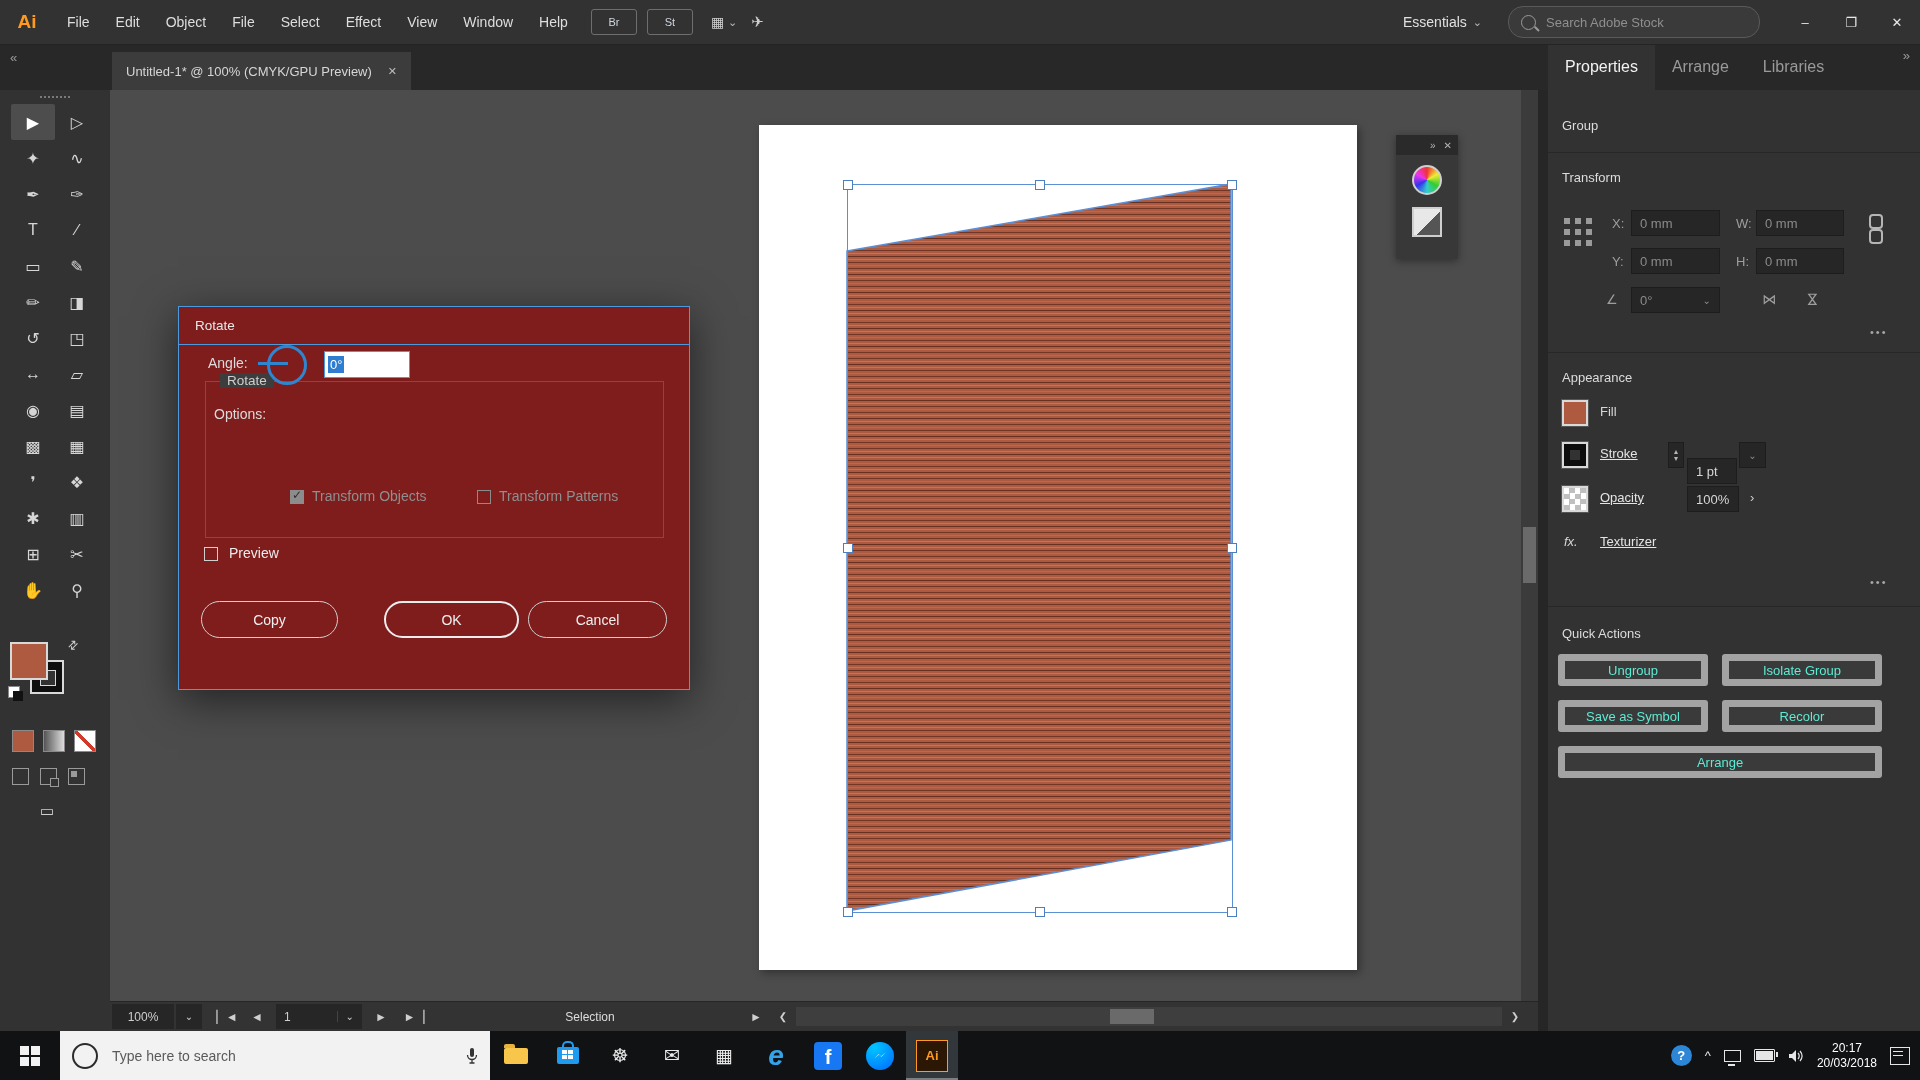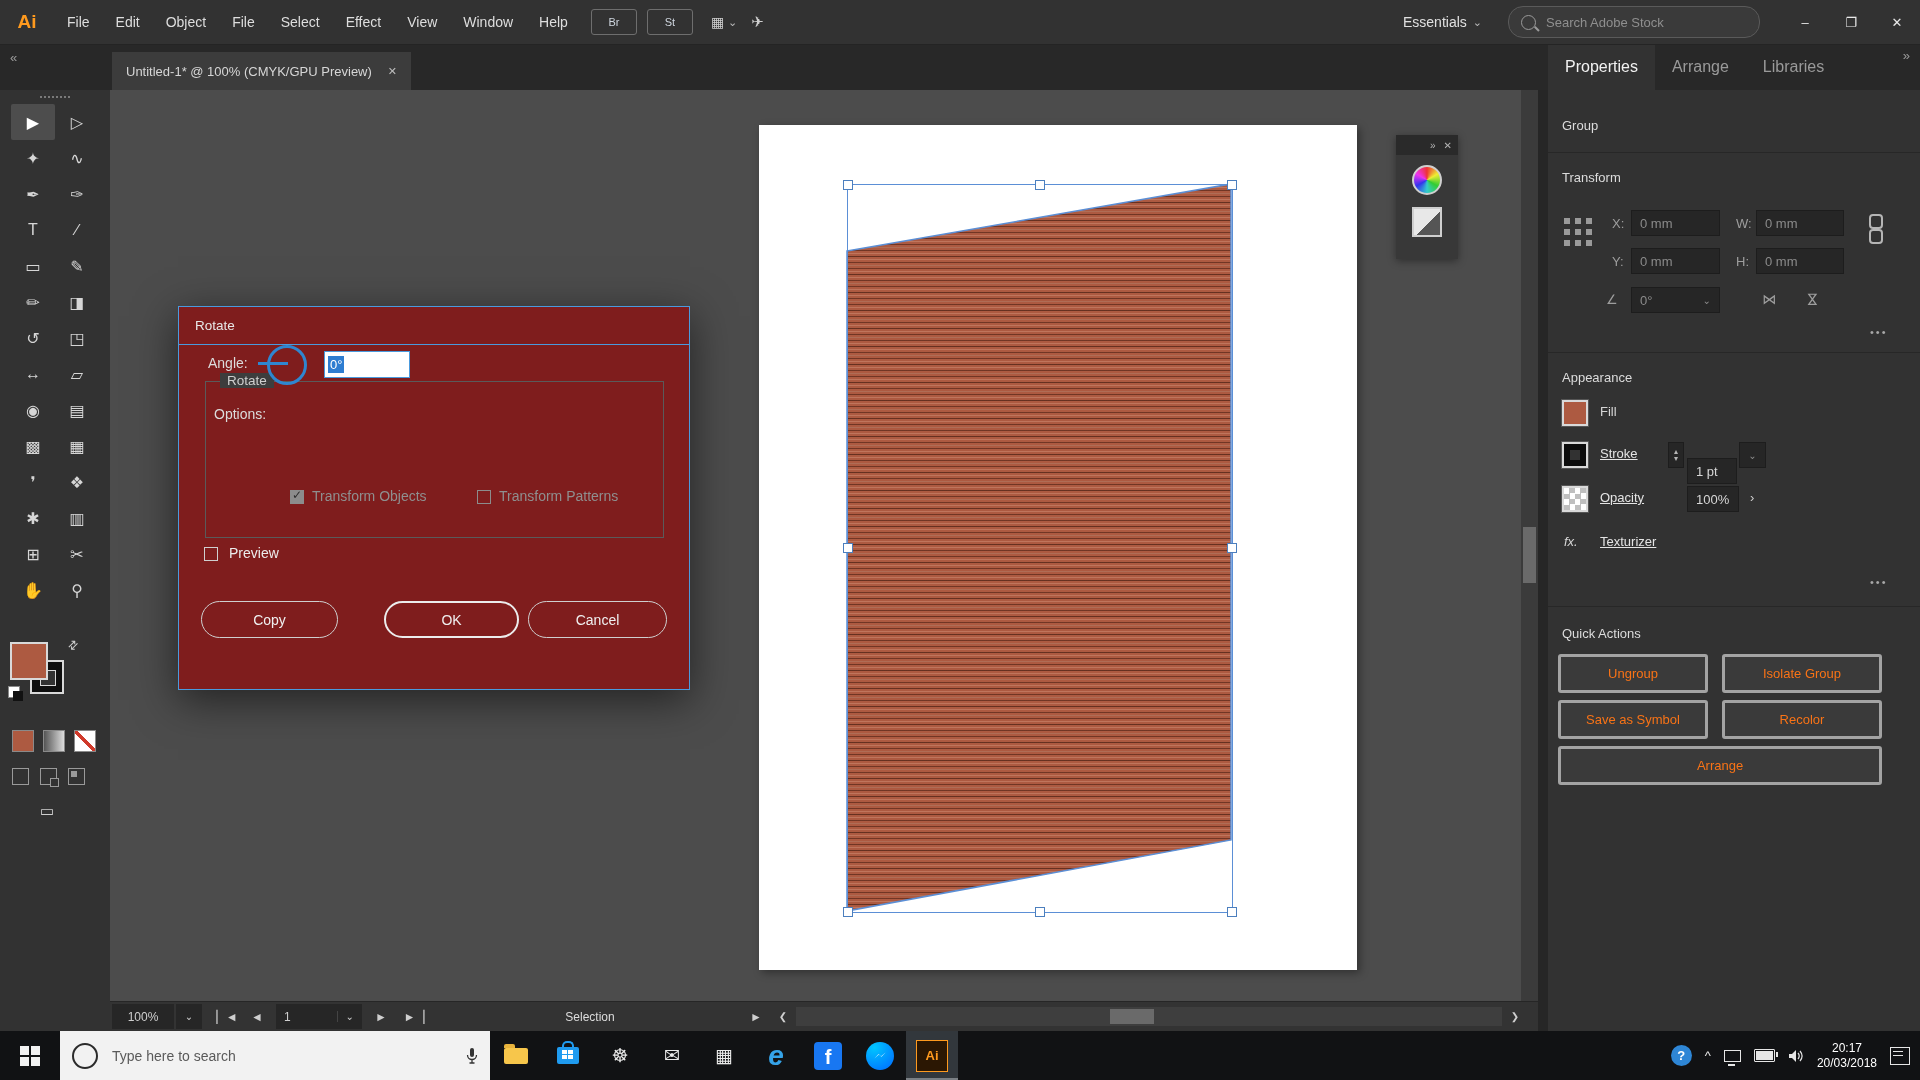--- a/index.html
+++ b/index.html
@@ -139,22 +139,22 @@
   .dots{position:absolute;left:322px;color:#a8a8a8;font-size:11px;letter-spacing:2px;}
   .swatch22{position:absolute;left:14px;width:22px;height:22px;border:2px solid #d9d9d9;outline:1px solid #555;}
   #sw-fill{background:var(--fill-swatch);}
   #sw-stroke{background:#0d0d0d;}
   #sw-stroke::after{content:"";position:absolute;left:6px;top:6px;width:10px;height:10px;background:#323232;}
   #sw-opacity{background:conic-gradient(#bfbfbf 25%,#fff 0 50%,#bfbfbf 0 75%,#fff 0) 0 0/11px 11px;}
   .rp-link{color:#e4e4e4;text-decoration:underline;}
   .rp-text{color:#d6d6d6;}
   .stepper{position:absolute;width:16px;height:26px;display:flex;flex-direction:column;align-items:center;
     justify-content:center;color:#b5b5b5;font-size:8px;line-height:7px;background:#262626;border:1px solid #1d1d1d;box-sizing:border-box;}
-  .qa-btn{position:absolute;height:39px;background:#3a3a3a;border:3px solid #a3a3a3;border-radius:3px;
-    color:#f97316;font-size:13px;display:flex;align-items:center;justify-content:center;}
+  .qa-btn{position:absolute;height:32px;background:#3a3a3a;border:7px solid #a3a3a3;border-radius:3px;
+    color:#5eead4;font-size:13px;display:flex;align-items:center;justify-content:center;}
 
   
   #dialog{position:absolute;left:178px;top:306px;width:510px;height:382px;background:#7f1d1d;
     border:1px solid var(--accent);box-shadow:0 10px 40px rgba(0,0,0,.55);z-index:40;}
   #dlg-title{position:absolute;left:0;top:0;width:100%;height:38px;border-bottom:1px solid var(--accent);
     display:flex;align-items:center;padding-left:16px;box-sizing:border-box;color:#e8e8e8;font-size:13.5px;}
   #dlg-group{position:absolute;left:26px;top:74px;width:457px;height:155px;border:1px solid #5a5a5a;}
   #dlg-group-label{position:absolute;left:14px;top:-9px;background:#3d3d3d;padding:0 7px;color:#cfcfcf;font-size:13.5px;}
   #dlg-angle-label{position:absolute;left:29px;top:48px;color:#dcdcdc;}
   #dial{position:absolute;left:88px;top:38px;width:34px;height:34px;border:3px solid #2f86d0;border-radius:50%;}

